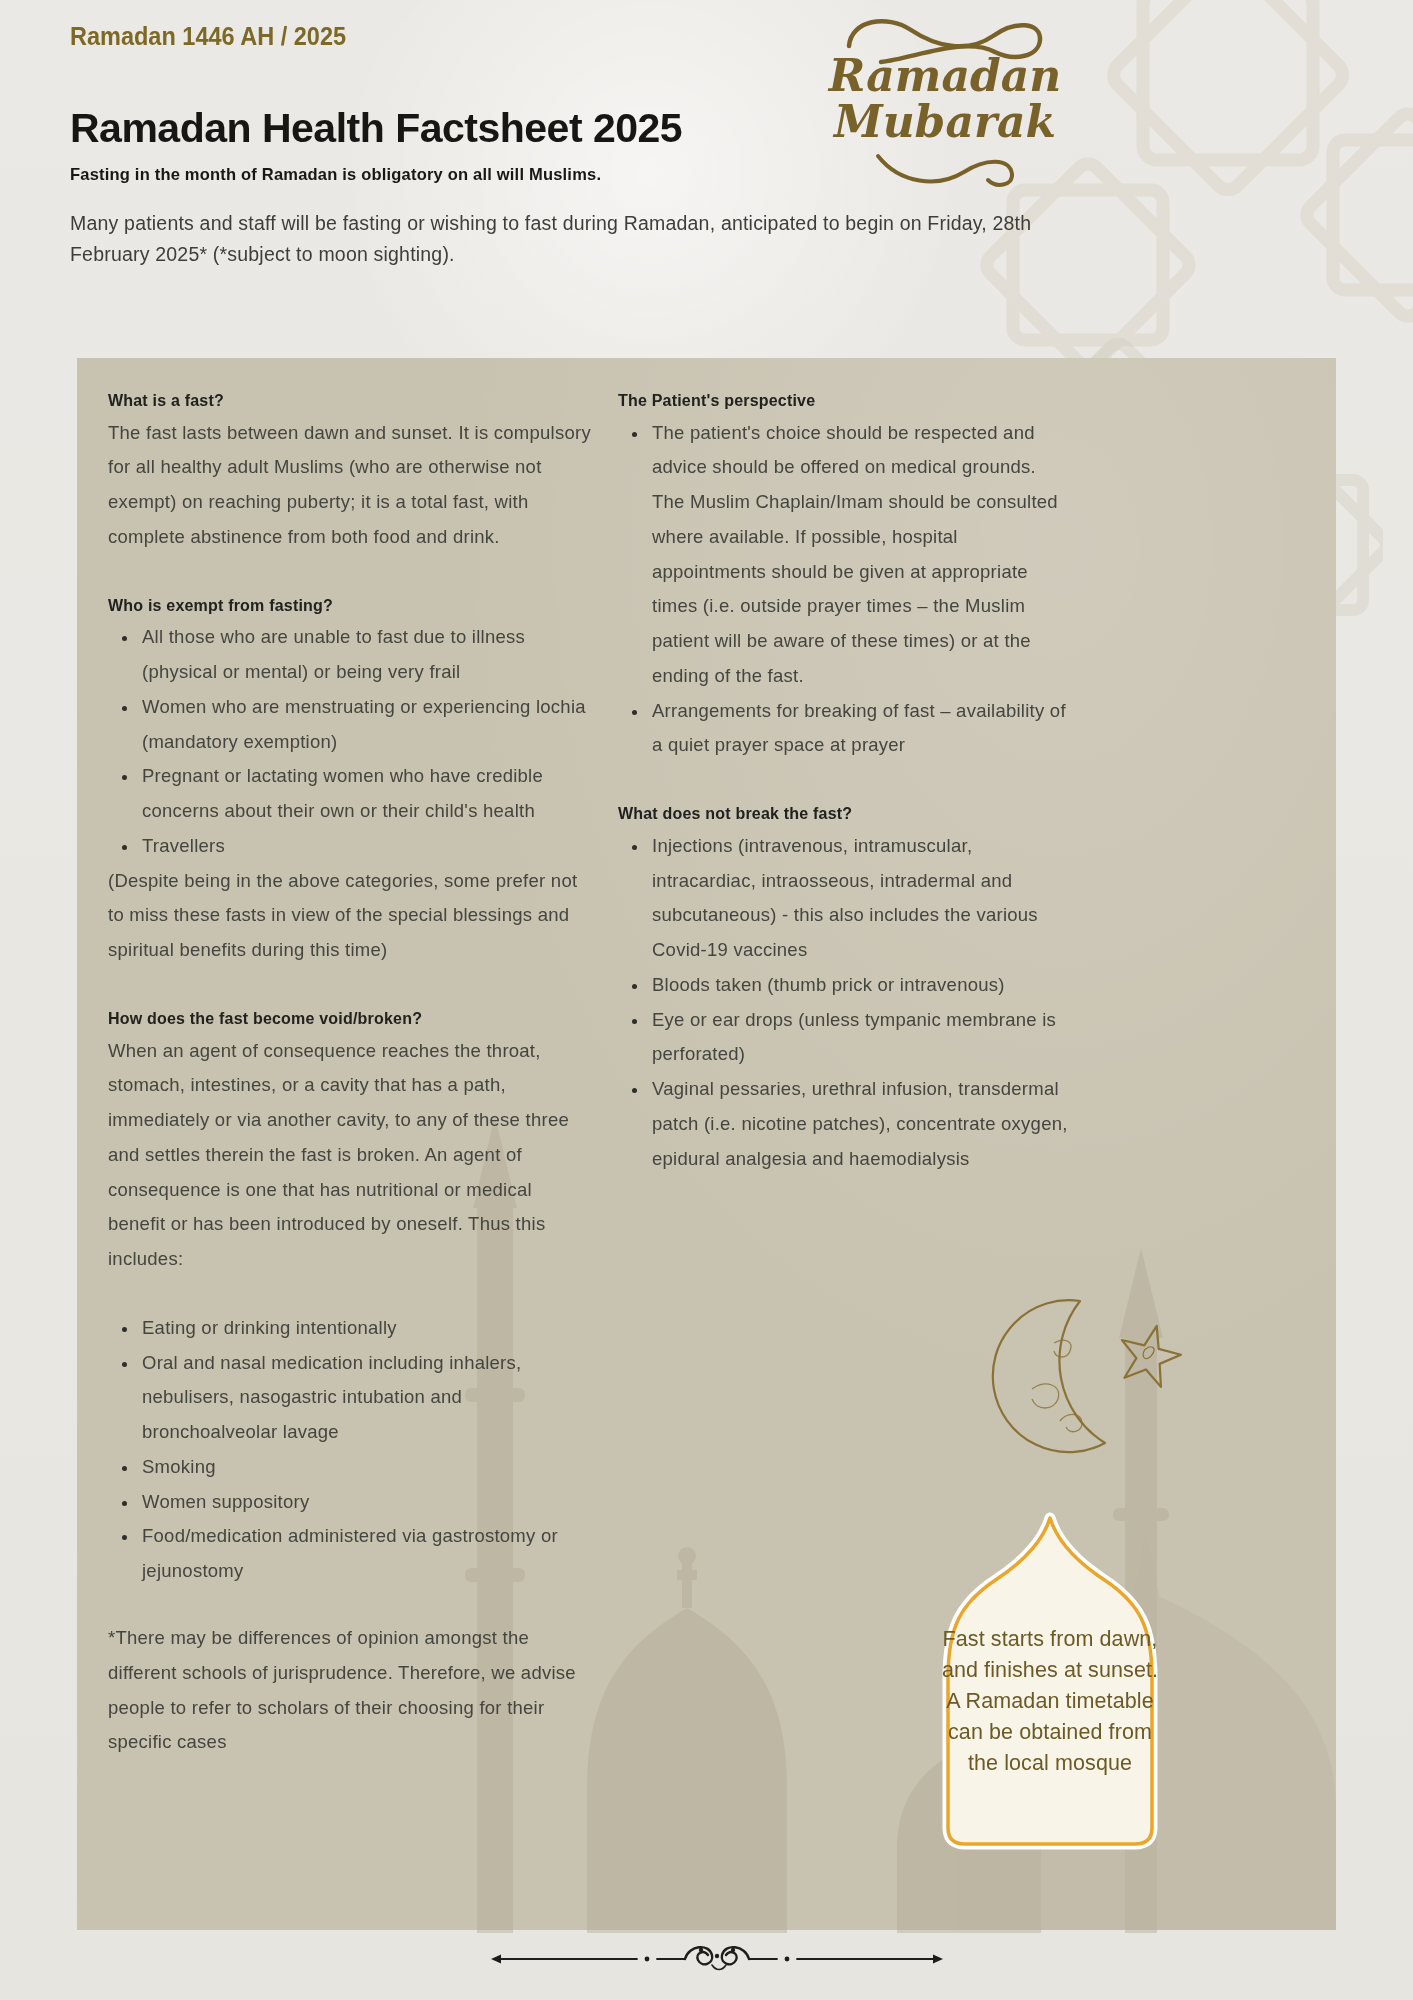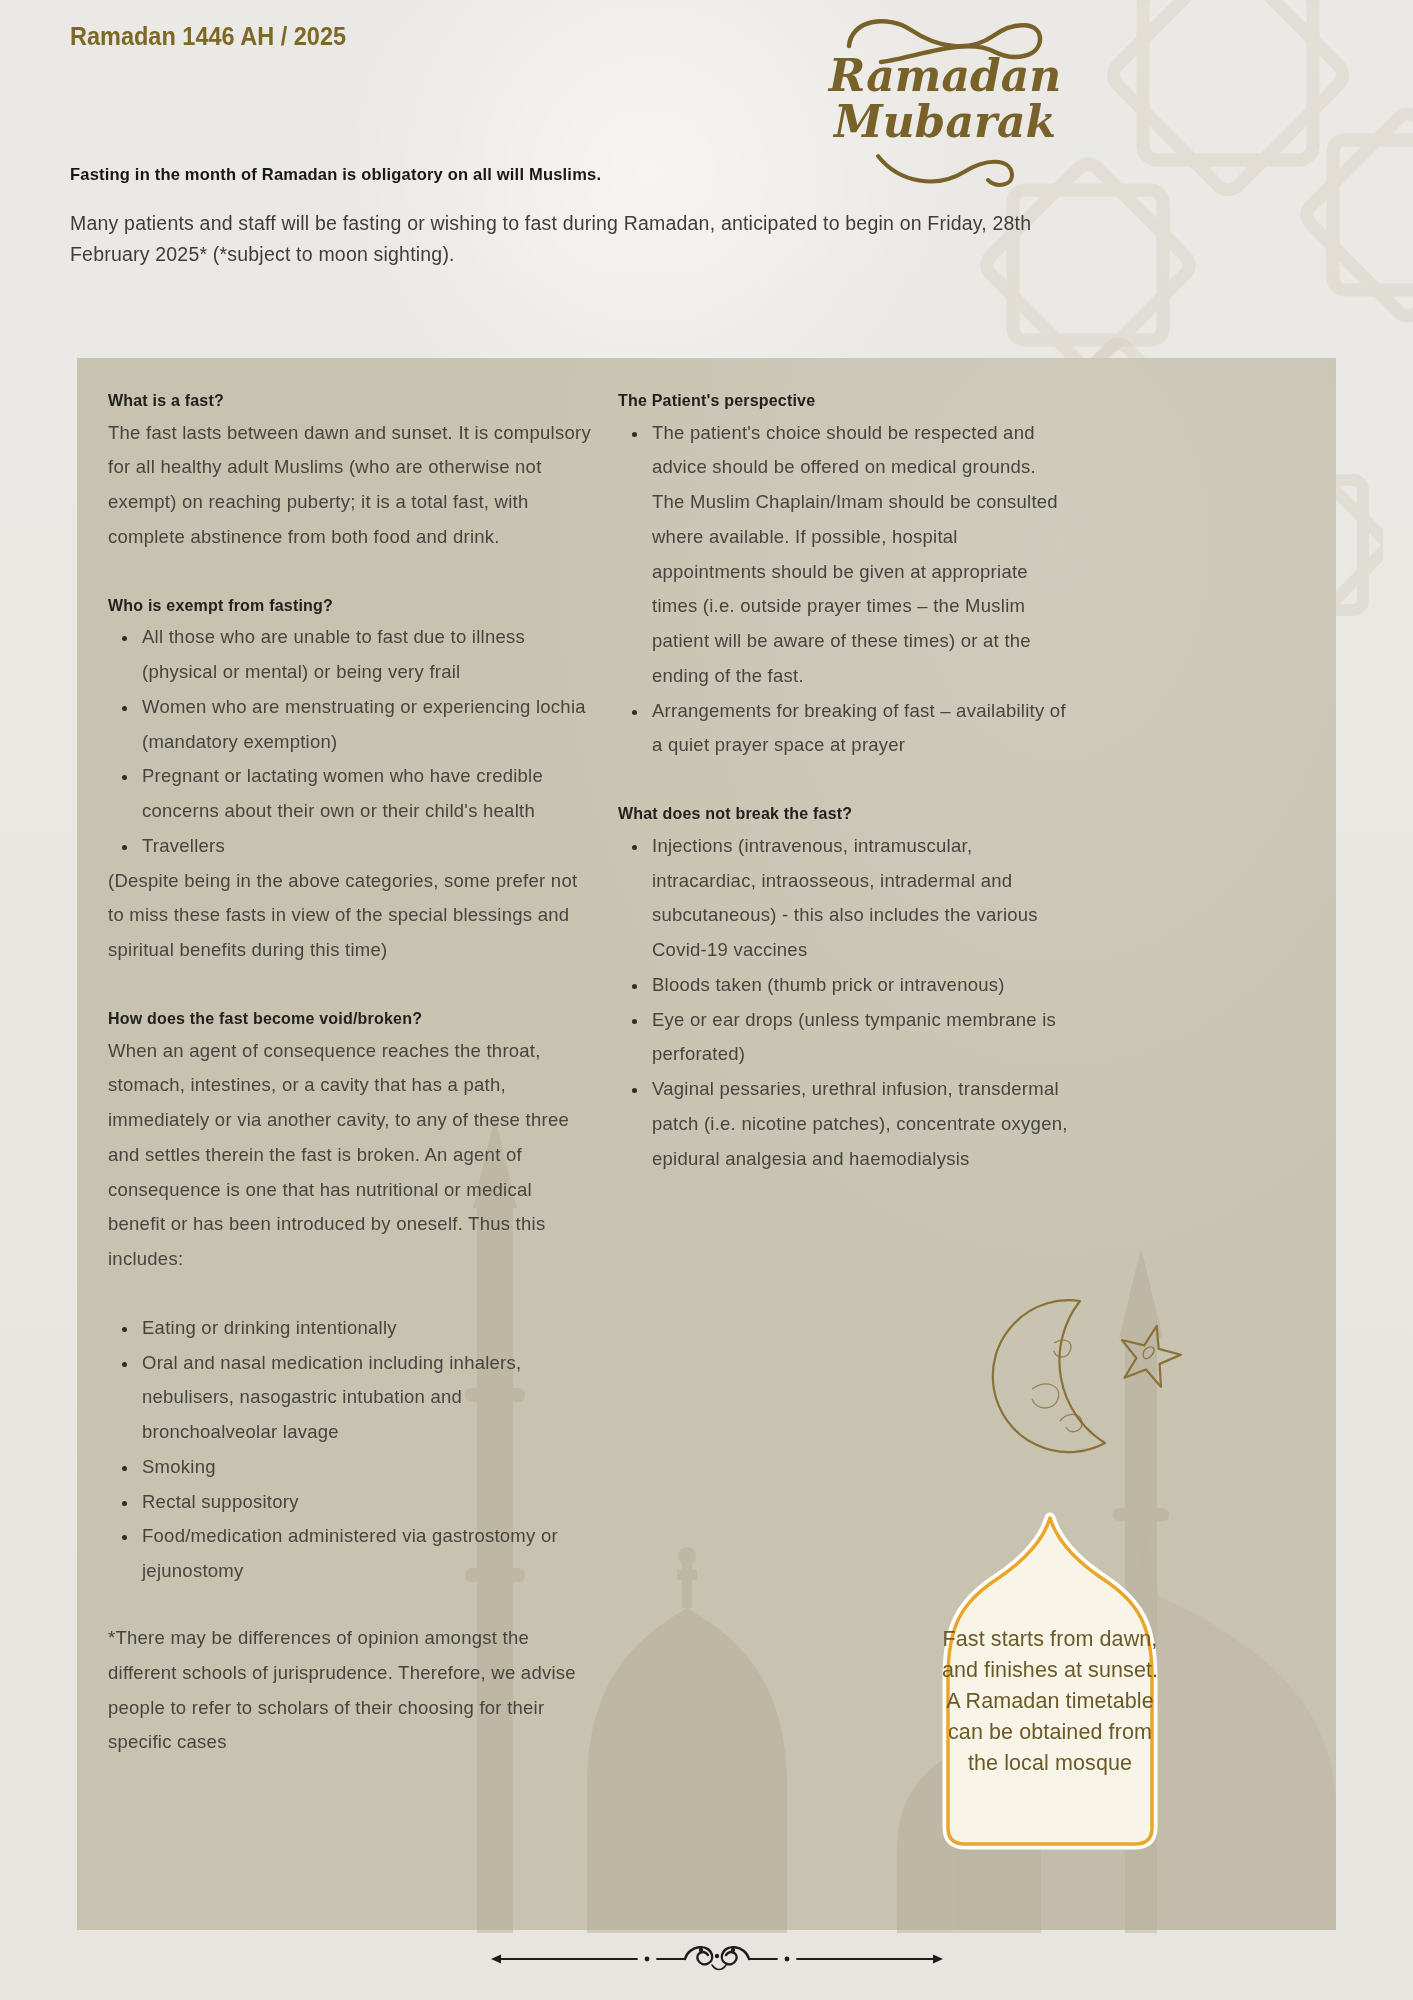--- a/index.html
+++ b/index.html
@@ -87,20 +87,21 @@
     </g>
   </svg>
   <svg class="wm wm-pattern2" width="400" height="330" viewBox="0 0 400 330" fill="none" stroke="#cfc9ba" stroke-width="12">
     <rect x="60" y="40" width="150" height="150" rx="12"></rect>
     <rect x="60" y="40" width="150" height="150" rx="12" transform="rotate(45 135 115)"></rect>
     <rect x="250" y="150" width="130" height="130" rx="10"></rect>
     <rect x="250" y="150" width="130" height="130" rx="10" transform="rotate(45 315 215)"></rect>
   </svg>
 
   <div class="eyebrow">Ramadan 1446 AH / 2025</div>
+  <h1 class="title">Ramadan Health Factsheet 2025</h1>
   <div class="intro-bold">Fasting in the month of Ramadan is obligatory on all will Muslims.</div>
   <p class="intro">Many patients and staff will be fasting or wishing to fast during Ramadan, anticipated to begin on Friday, 28th February 2025* (*subject to moon sighting).</p>
 
   <div class="logo">
     <svg class="fl" width="220" height="62" viewBox="0 0 220 62" fill="none" stroke="#79622a" stroke-width="4.5" stroke-linecap="round">
       <path d="M14,40 C16,14 52,8 76,24 C100,40 132,48 158,30 C180,14 206,16 205,34 C204,50 180,56 160,46 C130,30 80,52 46,56"></path>
     </svg>
     <span class="logo-word logo-w1">Ramadan</span>
     <span class="logo-word logo-w2">Mubarak</span>
     <svg class="fl" width="170" height="42" viewBox="0 0 170 42" fill="none" stroke="#79622a" stroke-width="4" stroke-linecap="round" style="margin-top:4px;">
@@ -143,21 +144,21 @@
       </ul>
       <p class="body-p">(Despite being in the above categories, some prefer not to miss these fasts in view of the special blessings and spiritual benefits during this time)</p>
 
       <h3 class="sec-h gap">How does the fast become void/broken?</h3>
       <p class="body-p">When an agent of consequence reaches the throat, stomach, intestines, or a cavity that has a path, immediately or via another cavity, to any of these three and settles therein the fast is broken. An agent of consequence is one that has nutritional or medical benefit or has been introduced by oneself. Thus this includes:</p>
 
       <ul class="blist" style="margin-top:34px;">
         <li>Eating or drinking intentionally</li>
         <li>Oral and nasal medication including inhalers, nebulisers, nasogastric intubation and bronchoalveolar lavage</li>
         <li>Smoking</li>
-        <li>Rectal suppository</li>
+        <li>Women suppository</li>
         <li>Food/medication administered via gastrostomy or jejunostomy</li>
       </ul>
 
       <p class="body-p" style="margin-top:32px;">*There may be differences of opinion amongst the different schools of jurisprudence. Therefore, we advise people to refer to scholars of their choosing for their specific cases</p>
     </div>
 
     <div class="col col-right">
       <h3 class="sec-h">The Patient's perspective</h3>
       <ul class="blist">
         <li>The patient's choice should be respected and advice should be offered on medical grounds. The Muslim Chaplain/Imam should be consulted where available. If possible, hospital appointments should be given at appropriate times (i.e. outside prayer times – the Muslim patient will be aware of these times) or at the ending of the fast.</li>

